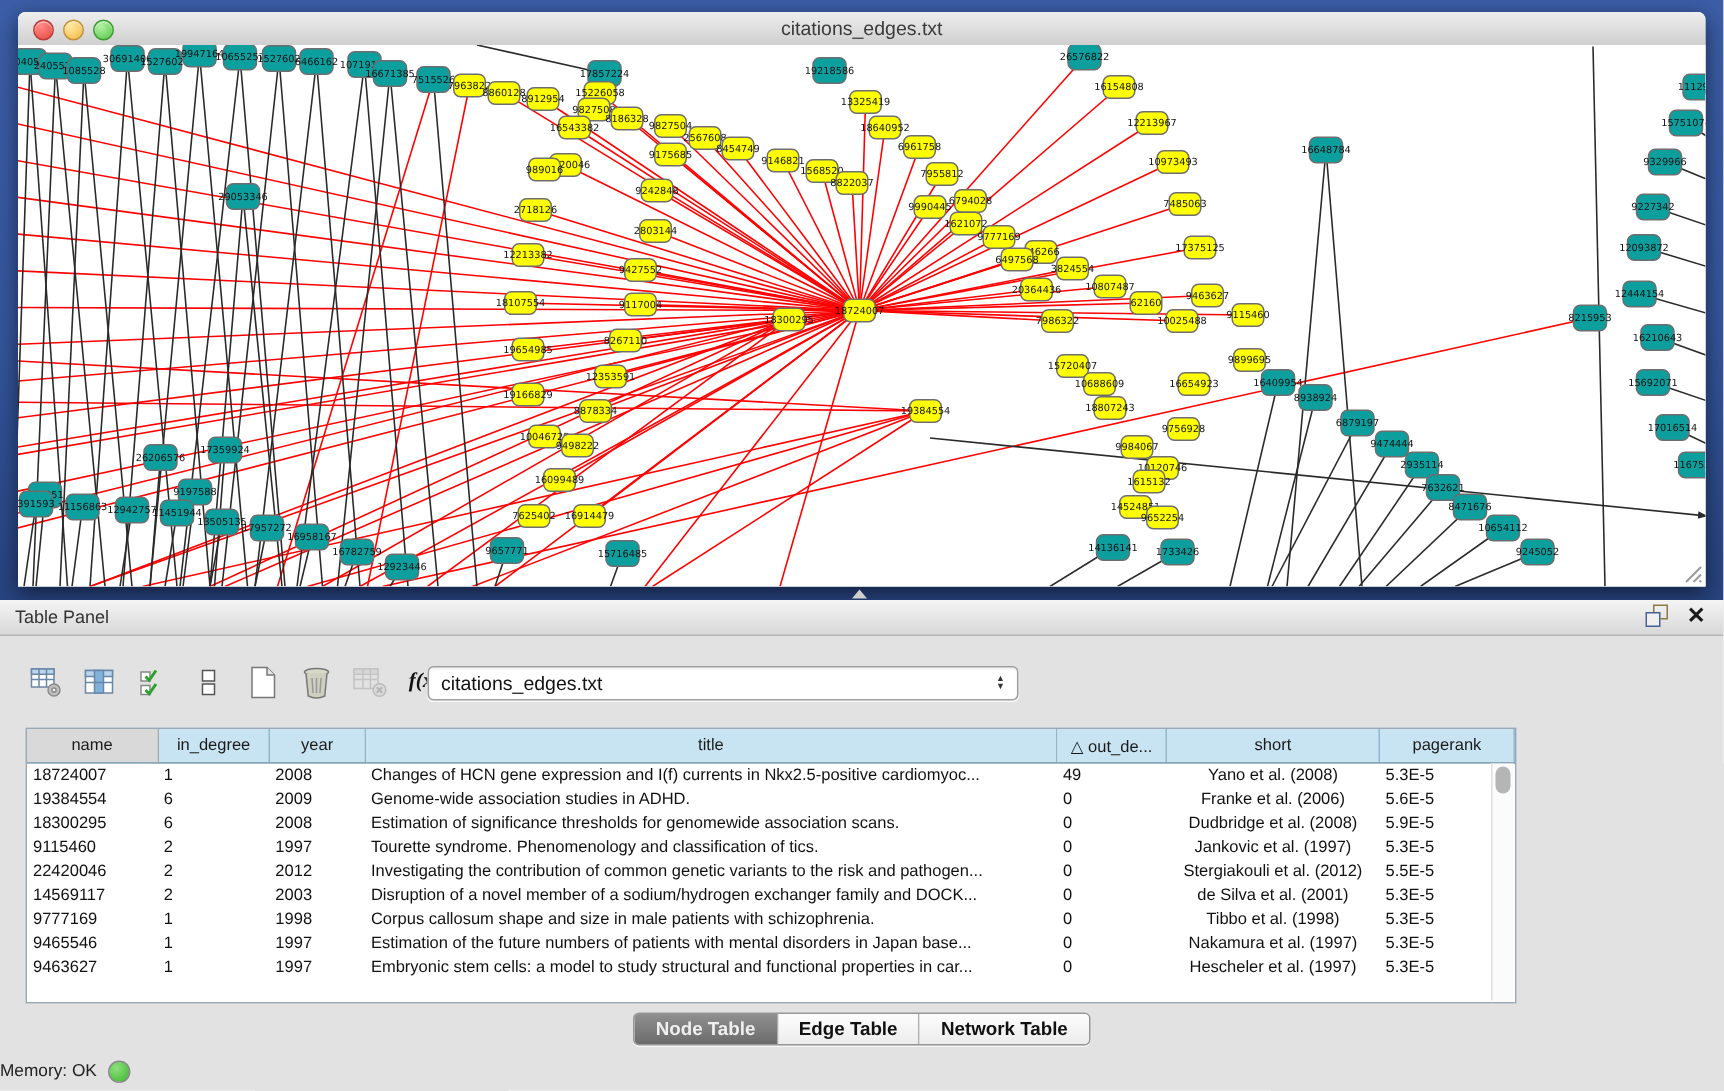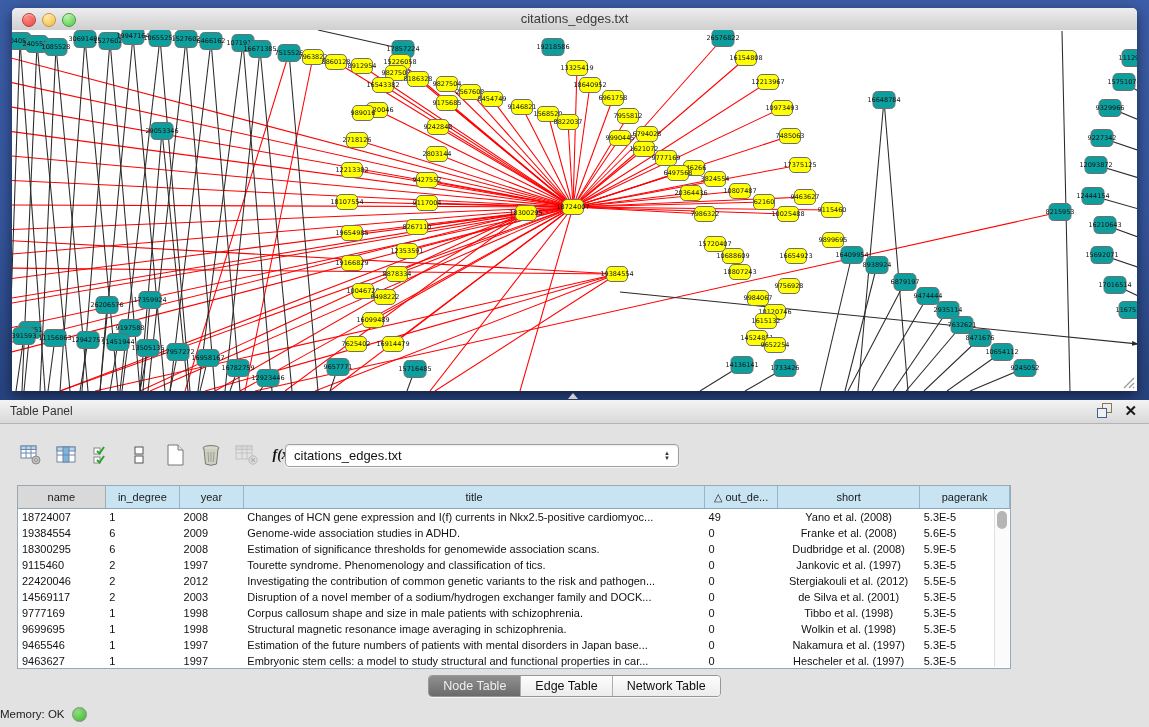--- a/index.html
+++ b/index.html
@@ -54,21 +54,21 @@
   table.grid{border-collapse:collapse;table-layout:fixed;font-size:11px;color:#111;}
   table.grid th{height:22px;background:#c8e4f2;border-right:1px solid #93b7ca;border-bottom:1px solid #8aa6b8;
     font-weight:normal;font-size:11px;color:#1a1a1a;text-align:center;padding:0 2px;overflow:hidden;white-space:nowrap;}
   table.grid th:first-child{background:#d9d9d9;border-right:1px solid #a9a9a9;}
   table.grid td{height:16px;padding:0 4px;white-space:nowrap;overflow:hidden;text-overflow:clip;}
   td.c-center{text-align:center;margin-top:29px;}
   td.c-pad{padding-left:9px;}
   .vscroll{position:absolute;right:1px;top:23px;width:14px;bottom:1px;background:#fbfbfb;border-left:1px solid #e0e0e0;}
   .vthumb{position:absolute;left:2px;top:2px;width:10px;height:18px;border-radius:5px;background:#b5b5b5;}
   
-  .tabs{position:absolute;left:0;right:0;top:275px;display:flex;justify-content:center;}
+  .tabs{position:absolute;left:0;right:0;top:275px;display:flex;justify-content:center;font-weight:bold;}
   .seg{display:flex;height:20px;border:1px solid #979797;border-radius:4px;overflow:hidden;
     box-shadow:0 1px 0 rgba(255,255,255,.7);font-size:12.5px;}
   .seg .tab{display:flex;align-items:center;justify-content:center;padding:0 14px;
     background:linear-gradient(180deg,#fdfdfd,#ececec);color:#111;border-right:1px solid #aeaeae;}
   .seg .tab:last-child{border-right:none;}
   .seg .tab.sel{background:linear-gradient(180deg,#8f8f8f,#6b6b6b);color:#efefef;}
   
   .statusbar{position:absolute;left:0;right:0;bottom:0;height:26px;display:flex;align-items:center;padding-right:12px;}
   .mem-label{font-size:11.5px;color:#222;margin-right:7px;}
   .mem-dot{width:13px;height:13px;border-radius:50%;background:radial-gradient(circle at 35% 30%,#8ee07e,#3cb52c);border:1px solid #8b8b8b;}
@@ -869,21 +869,21 @@
             <td>49</td>
             <td class="c-center">Yano et al. (2008)</td>
             <td class="c-pad">5.3E-5</td>
           </tr>
           <tr>
             <td>19384554</td>
             <td>6</td>
             <td>2009</td>
             <td>Genome-wide association studies in ADHD.</td>
             <td>0</td>
-            <td class="c-center">Franke et al. (2008)</td>
+            <td class="c-center">Franke et al. (2006)</td>
             <td class="c-pad">5.6E-5</td>
           </tr>
           <tr>
             <td>18300295</td>
             <td>6</td>
             <td>2008</td>
             <td>Estimation of significance thresholds for genomewide association scans.</td>
             <td>0</td>
             <td class="c-center">Dudbridge et al. (2008)</td>
             <td class="c-pad">5.9E-5</td>
@@ -918,29 +918,20 @@
           <tr>
             <td>9777169</td>
             <td>1</td>
             <td>1998</td>
             <td>Corpus callosum shape and size in male patients with schizophrenia.</td>
             <td>0</td>
             <td class="c-center">Tibbo et al. (1998)</td>
             <td class="c-pad">5.3E-5</td>
           </tr>
           <tr>
-            <td>9699695</td>
-            <td>1</td>
-            <td>1998</td>
-            <td>Structural magnetic resonance image averaging in schizophrenia.</td>
-            <td>0</td>
-            <td class="c-center">Wolkin et al. (1998)</td>
-            <td class="c-pad">5.3E-5</td>
-          </tr>
-          <tr>
             <td>9465546</td>
             <td>1</td>
             <td>1997</td>
             <td>Estimation of the future numbers of patients with mental disorders in Japan base...</td>
             <td>0</td>
             <td class="c-center">Nakamura et al. (1997)</td>
             <td class="c-pad">5.3E-5</td>
           </tr>
           <tr>
             <td>9463627</td>

